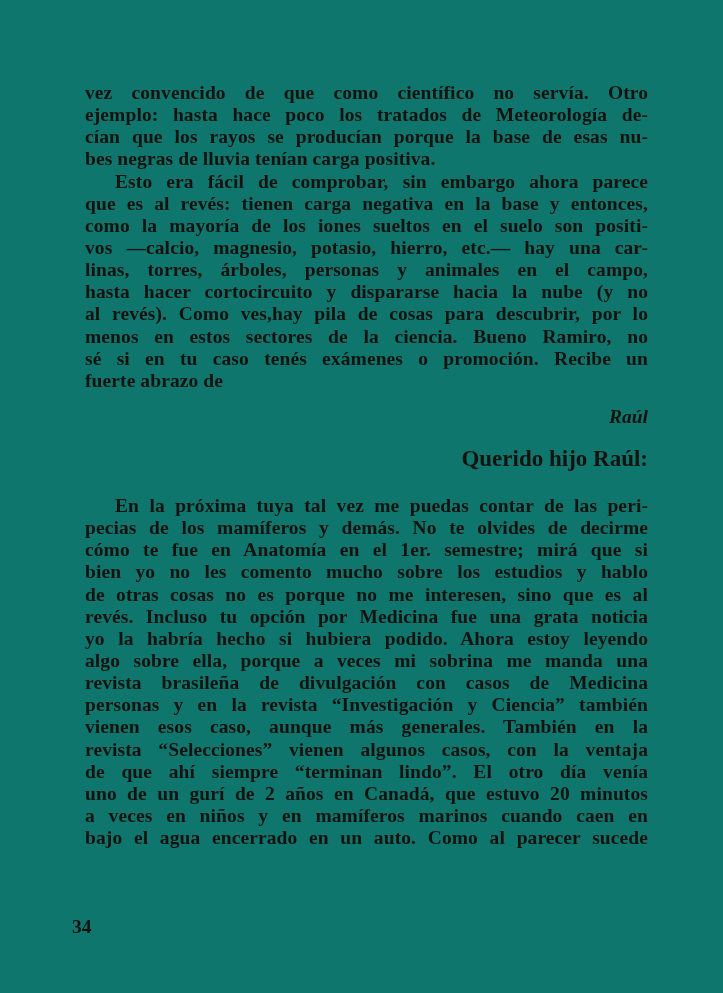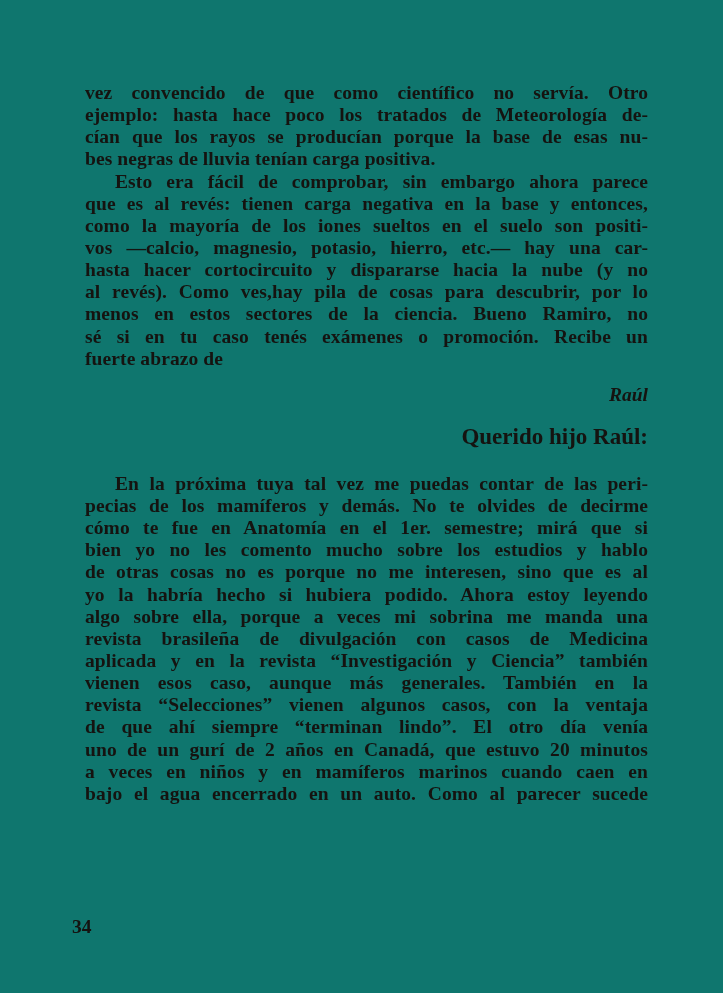--- a/index.html
+++ b/index.html
@@ -82,41 +82,43 @@
     <section>
       <div class="lines">
           <div class="line">vez convencido de que como científico no servía. Otro</div>
           <div class="line">ejemplo: hasta hace poco los tratados de Meteorología de-</div>
           <div class="line">cían que los rayos se producían porque la base de esas nu-</div>
           <div class="line end">bes negras de lluvia tenían carga positiva.</div>
           <div class="line indent">Esto era fácil de comprobar, sin embargo ahora parece</div>
           <div class="line">que es al revés: tienen carga negativa en la base y entonces,</div>
           <div class="line">como la mayoría de los iones sueltos en el suelo son positi-</div>
           <div class="line">vos —calcio, magnesio, potasio, hierro, etc.— hay una car-</div>
+          <div class="line">linas, torres, árboles, personas y animales en el campo,</div>
           <div class="line">hasta hacer cortocircuito y dispararse hacia la nube (y no</div>
           <div class="line">al revés). Como ves,hay pila de cosas para descubrir, por lo</div>
           <div class="line">menos en estos sectores de la ciencia. Bueno Ramiro, no</div>
           <div class="line">sé si en tu caso tenés exámenes o promoción. Recibe un</div>
           <div class="line end">fuerte abrazo de</div>
         </div>
       <div class="signature">Raúl</div>
     </section>
 
     <section>
       <div class="salutation">Querido hijo Raúl:</div>
       <div class="lines letter-two-lines">
           <div class="line indent">En la próxima tuya tal vez me puedas contar de las peri-</div>
           <div class="line">pecias de los mamíferos y demás. No te olvides de decirme</div>
           <div class="line">cómo te fue en Anatomía en el 1er. semestre; mirá que si</div>
           <div class="line">bien yo no les comento mucho sobre los estudios y hablo</div>
           <div class="line">de otras cosas no es porque no me interesen, sino que es al</div>
+          <div class="line">revés. Incluso tu opción por Medicina fue una grata noticia</div>
           <div class="line">yo la habría hecho si hubiera podido. Ahora estoy leyendo</div>
           <div class="line">algo sobre ella, porque a veces mi sobrina me manda una</div>
           <div class="line">revista brasileña de divulgación con casos de Medicina</div>
-          <div class="line">aplicada y en la revista “Investigación y Ciencia” también</div>
+          <div class="line">personas y en la revista “Investigación y Ciencia” también</div>
           <div class="line">vienen esos caso, aunque más generales. También en la</div>
           <div class="line">revista “Selecciones” vienen algunos casos, con la ventaja</div>
           <div class="line">de que ahí siempre “terminan lindo”. El otro día venía</div>
           <div class="line">uno de un gurí de 2 años en Canadá, que estuvo 20 minutos</div>
           <div class="line">a veces en niños y en mamíferos marinos cuando caen en</div>
           <div class="line">bajo el agua encerrado en un auto. Como al parecer sucede</div>
         </div>
     </section>
 
   </main>

